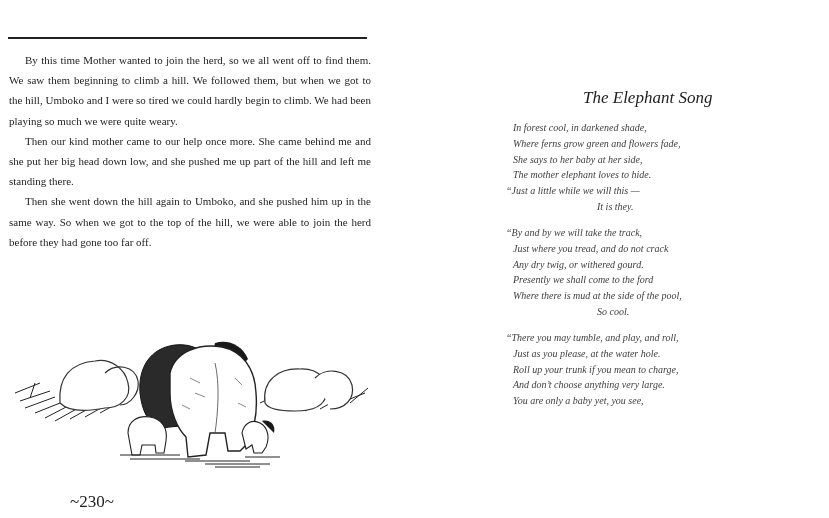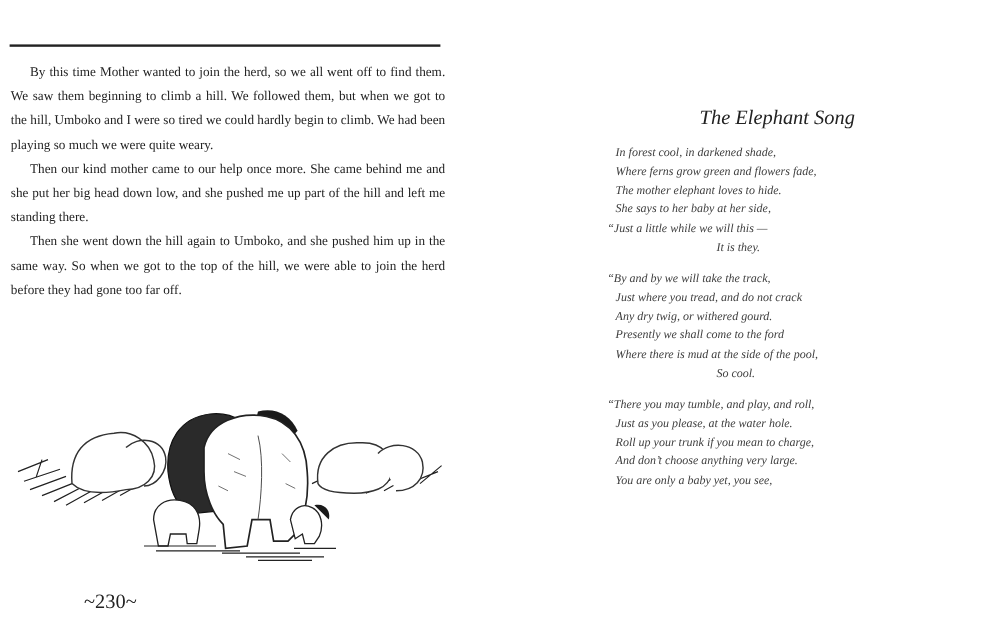--- a/index.html
+++ b/index.html
@@ -96,22 +96,22 @@
 
   <div class="page-number">~230~</div>
 </div>
 
 <div class="page-right">
   <div class="poem-title">The Elephant Song</div>
 
   <div class="stanza" style="top:120px;">
     <div class="line">In forest cool, in darkened shade,</div>
     <div class="line">Where ferns grow green and flowers fade,</div>
+    <div class="line">She says to her baby at her side,</div>
     <div class="line">The mother elephant loves to hide.</div>
-    <div class="line">She says to her baby at her side,</div>
     <div class="line quote-start">“Just a little while we will this —</div>
     <div class="line refrain">It is they.</div>
   </div>
 
   <div class="stanza" style="top:225px;">
     <div class="line quote-start">“By and by we will take the track,</div>
     <div class="line">Just where you tread, and do not crack</div>
     <div class="line">Any dry twig, or withered gourd.</div>
     <div class="line">Presently we shall come to the ford</div>
     <div class="line">Where there is mud at the side of the pool,</div>

